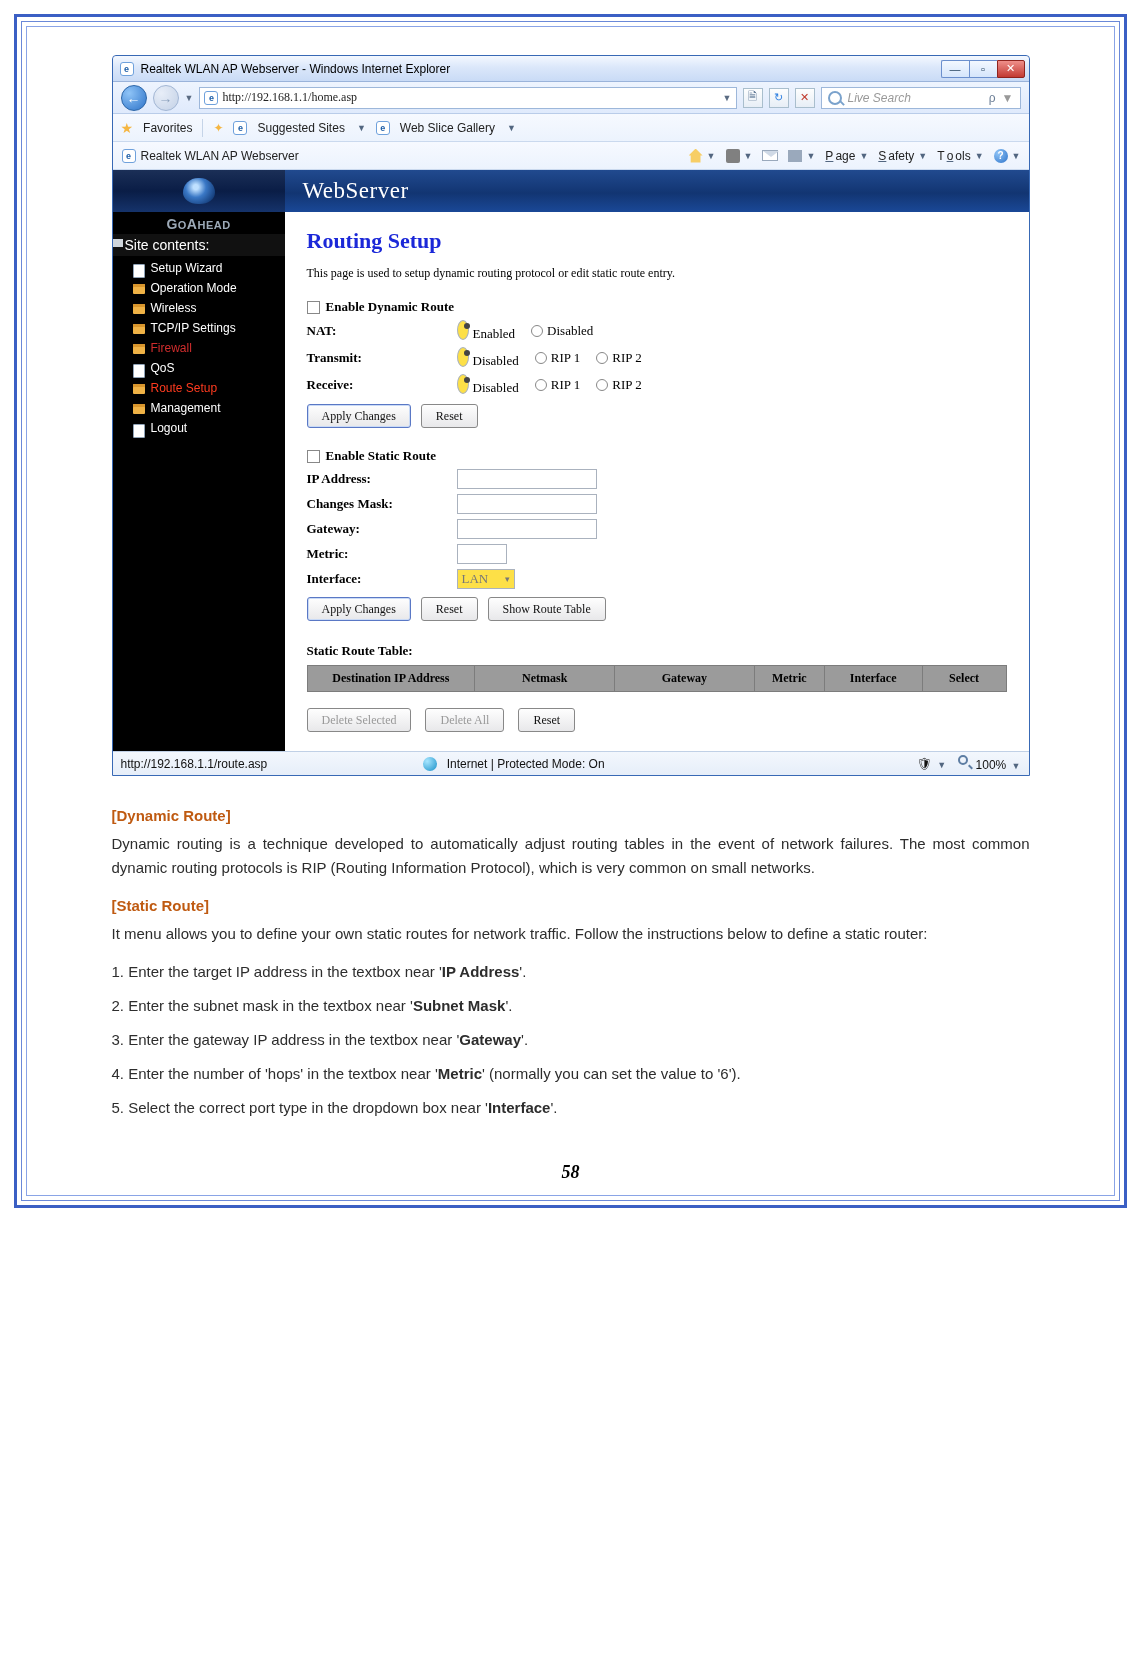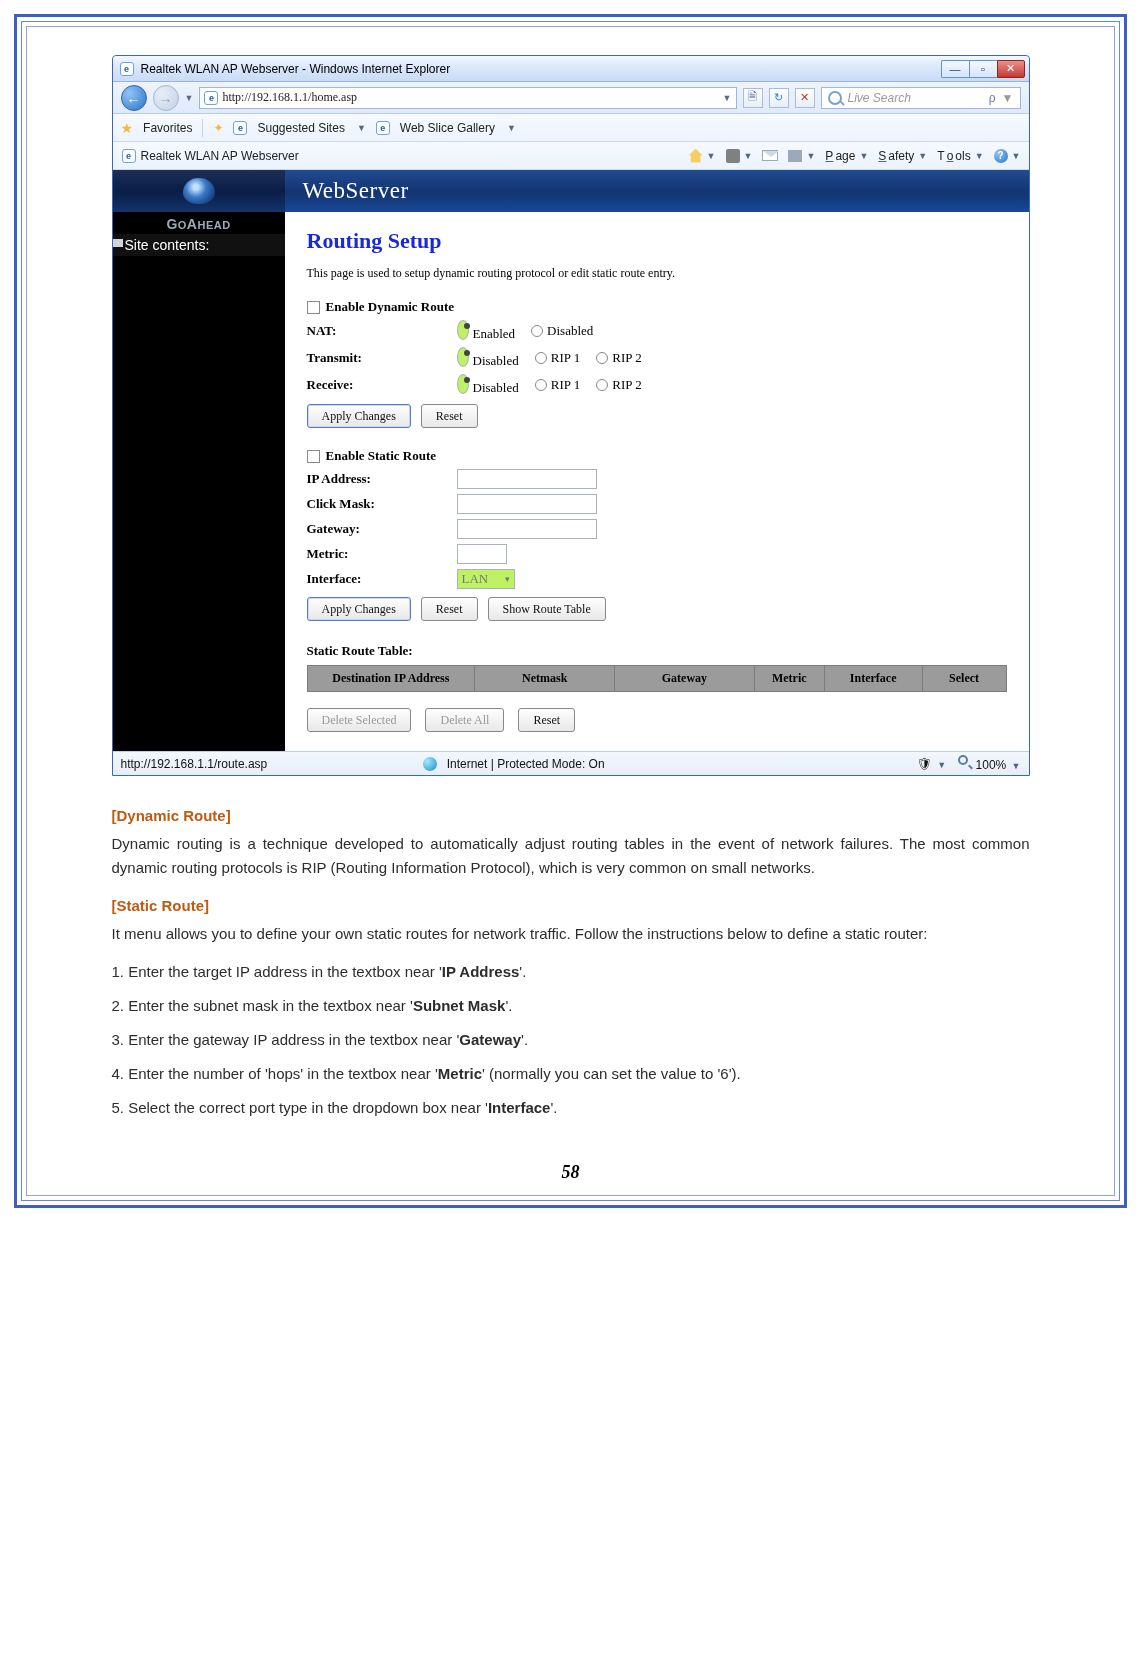--- a/index.html
+++ b/index.html
@@ -128,21 +128,21 @@
   .form-row .lbl{ width:150px; font-weight:bold;}
   .form-row .opts{ display:flex; gap:16px; align-items:center;}
   .radio-dot{ width:12px;height:12px;border:1px solid #888;border-radius:50%;display:inline-block;margin-right:4px;vertical-align:-2px;}
   .radio-dot.sel:after{content:"";display:block;width:6px;height:6px;border-radius:50%;background:#444;margin:2px;}
   .chk{ width:13px;height:13px;border:1px solid #888;background:#fff;display:inline-block;margin-right:6px;vertical-align:-2px;}
   .btn{ height:24px; padding:0 14px; border:1px solid #888; border-radius:3px;
     background:linear-gradient(#fefefe,#e8e8ea); font:12px Tahoma; color:#111;}
   .btn.primary{ border:1px solid #5a78c5; box-shadow:inset 0 0 0 1px #c9daf6;}
   .btn:disabled{ color:#999; }
   .txt{ height:20px; border:1px solid #aab2be; background:#fff; padding:0 4px;}
-  .sel{ height:20px; border:1px solid #aab2be; background:#bef264; padding:0 4px; color:#777;}
+  .sel{ height:20px; border:1px solid #aab2be; background:#fde047; padding:0 4px; color:#777;}
   .tbl{ width:100%; border-collapse:collapse; margin-top:6px;}
   .tbl th{ background:#9b9b9b; color:#000; font:bold 12px "Times New Roman",serif; padding:5px 6px; border:1px solid #7c7c7c;}
 
   .statusbar{ height:24px; background:linear-gradient(#f3f7fd,#e6eef9);
     border-top:1px solid #c0d0e6; display:flex; align-items:center; font-size:12px; color:#111; padding:0 8px;}
   .statusbar .cells{ margin-left:auto; display:flex; align-items:center; gap:12px;}
   .globe{ width:14px;height:14px;border-radius:50%;background:radial-gradient(circle at 30% 30%,#a7e6ff,#1890c9);display:inline-block;margin-right:6px;vertical-align:-3px;}
   .zoom-mag{ display:inline-block; position:relative; width:14px;height:14px;}
   .zoom-mag .mg{ width:10px;height:10px;border:2px solid #5d7da3;border-radius:50%;position:absolute;left:0;top:0;}
   .zoom-mag:after{content:"";position:absolute;width:5px;height:2px;background:#5d7da3;transform:rotate(45deg);right:-1px;bottom:1px;}
@@ -242,20 +242,31 @@
     </span>
   </div>
 
   <div class="content-area">
     <div class="sidebar">
       <div class="logo">
                 <span class="swirl"></span>
               </div>
       <div class="brand"><span>G</span><span class="a">O</span><span>A</span><span class="a">HEAD</span></div>
       <div class="sc-head">Site contents:</div>
+      <ul class="tree">
+        <li class="page">Setup Wizard</li>
+        <li>Operation Mode</li>
+        <li>Wireless</li>
+        <li>TCP/IP Settings</li>
+        <li class="red">Firewall</li>
+        <li class="page">QoS</li>
+        <li class="hot">Route Setup</li>
+        <li>Management</li>
+        <li class="page">Logout</li>
+      </ul>
     </div>
 
     <div class="mainpane">
       <div class="ws-banner">WebServer</div>
       <div class="panel">
         <div class="h-main">Routing Setup</div>
         <div style="font-family:Tahoma;font-size:12px;margin-bottom:18px;">This page is used to setup dynamic routing protocol or edit static route entry.</div>
 
         
         <div class="form-row">
@@ -293,21 +304,21 @@
         
         <div class="form-row">
                   <span class="chk"></span>
           <b>Enable Static Route</b>
                 </div>
         <div class="form-row">
                   <span class="lbl">IP Address:</span>
           <input class="txt" style="width: 140px;">
                 </div>
         <div class="form-row">
-                  <span class="lbl">Click Mask:</span>
+                  <span class="lbl">Changes Mask:</span>
           <input class="txt" style="width: 140px;">
                 </div>
         <div class="form-row">
                   <span class="lbl">Gateway:</span>
           <input class="txt" style="width: 140px;">
                 </div>
         <div class="form-row">
                   <span class="lbl">Metric:</span>
           <input class="txt" style="width: 50px;">
                 </div>

